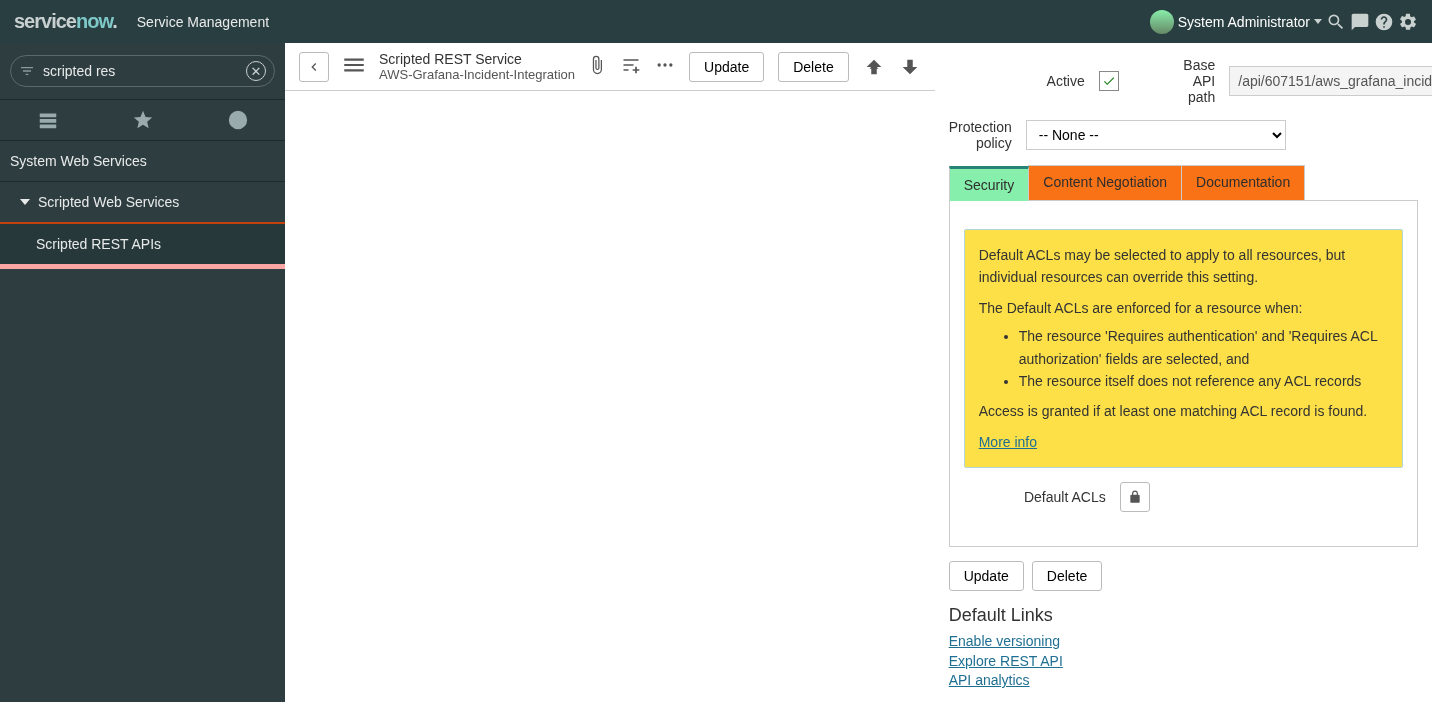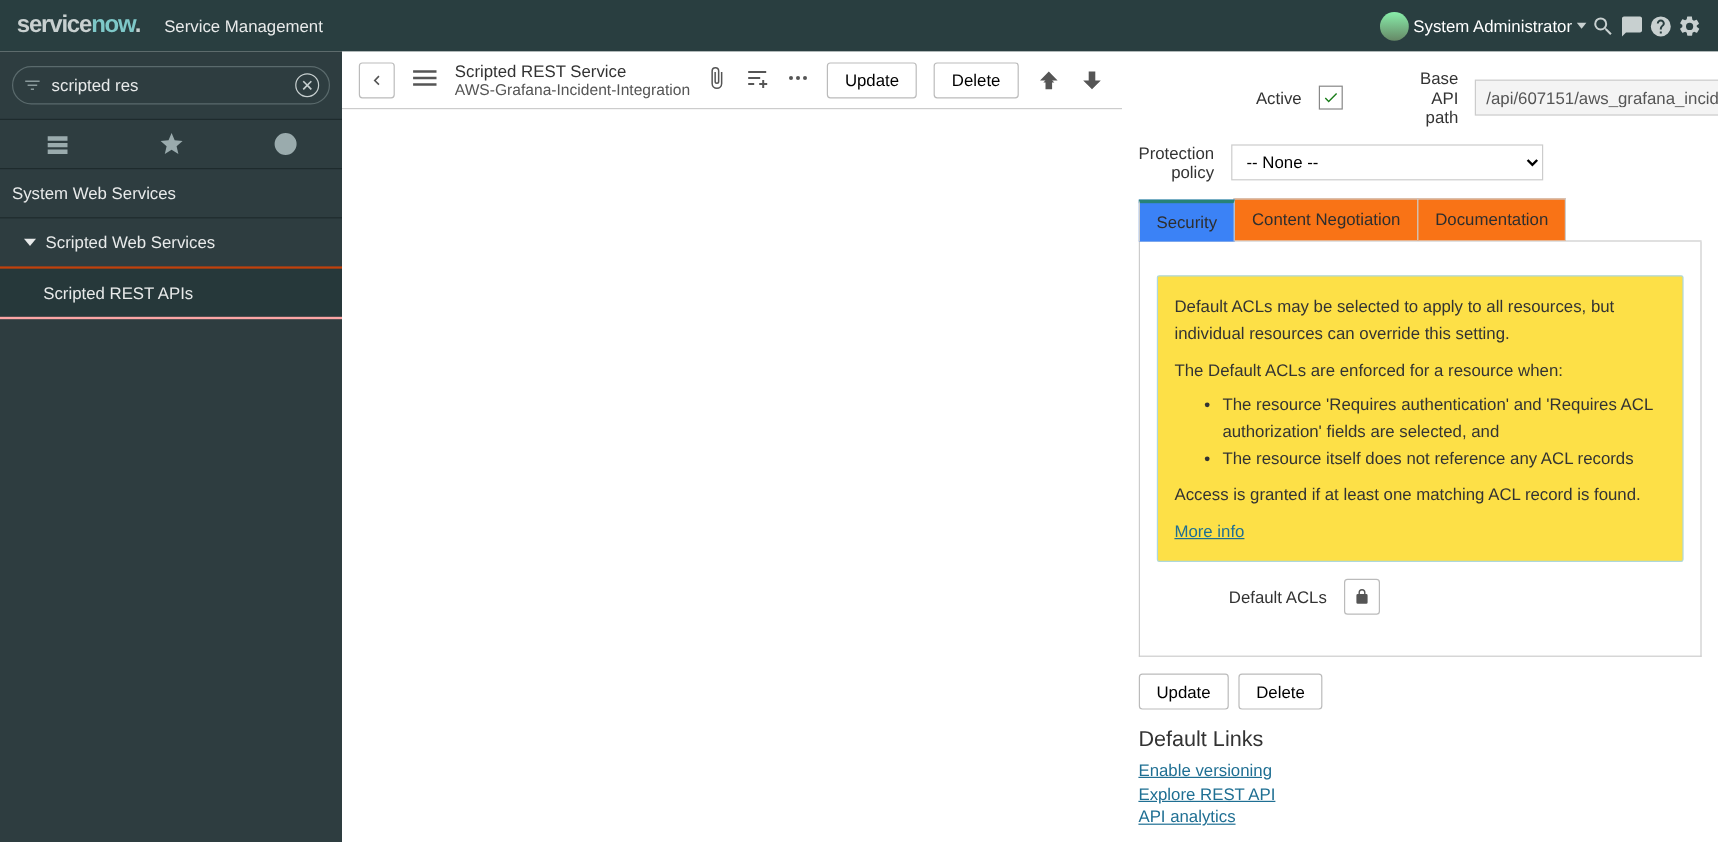--- a/index.html
+++ b/index.html
@@ -26,21 +26,21 @@
   .search-pill { height: 32px; border: 1px solid #5a6a6c; border-radius: 16px; display: flex; align-items: center; padding: 0 8px; gap: 8px; }
   .search-pill input { flex: 1; background: transparent; border: none; color: #e8eaea; font-size: 14px; outline: none; }
   .search-pill .filter-ico { width: 16px; height: 16px; fill: #8a9a9c; }
   .clear-x { width: 20px; height: 20px; border-radius: 50%; border: 1.5px solid #c8d0d0; display: flex; align-items: center; justify-content: center; font-size: 13px; cursor: pointer; color: #c8d0d0; }
   .side-tabs { height: 42px; display: flex; border-top: 1px solid #1e2b2d; border-bottom: 1px solid #1e2b2d; }
   .side-tab { flex: 1; display: flex; align-items: center; justify-content: center; cursor: pointer; }
   .side-tab svg { width: 22px; height: 22px; fill: #9aabad; }
   .nav-section { padding: 12px 10px; font-size: 14px; border-bottom: 1px solid #1e2b2d; color: #e8eaea; }
   .nav-item { padding: 12px 10px 12px 20px; font-size: 14px; border-bottom: 2px solid #c2410c; display: flex; align-items: center; gap: 8px; color: #e8eaea; cursor: pointer; }
   .nav-item .tri { width: 0; height: 0; border-left: 5px solid transparent; border-right: 5px solid transparent; border-top: 6px solid #e8eaea; }
-  .nav-subitem { padding: 12px 10px 12px 36px; font-size: 14px; border-bottom: 2px solid #fca5a5; background: #26383a; color: #e8eaea; cursor: pointer; }
+  .nav-subitem { padding: 12px 10px 12px 36px; font-size: 14px; border-bottom: 5px solid #fca5a5; background: #26383a; color: #e8eaea; cursor: pointer; }
   
   
   .content { flex: 1; display: flex; flex-direction: row; background: #fff; overflow: hidden; }
   
   
   .form-header { height: 48px; border-bottom: 1px solid #ccc; display: flex; align-items: center; padding: 0 14px; gap: 12px; }
   .btn-ico { width: 30px; height: 30px; border: 1px solid #bbb; border-radius: 3px; display: flex; align-items: center; justify-content: center; cursor: pointer; background: #fff; }
   .btn-ico svg { width: 16px; height: 16px; fill: #555; }
   .form-title-block .t1 { font-size: 14px; color: #333; }
   .form-title-block .t2 { font-size: 13px; color: #555; }
@@ -56,21 +56,21 @@
   .form-label { width: 150px; text-align: right; padding-right: 14px; font-size: 14px; color: #333; }
   .form-control { flex: 1; }
   .form-control input[type=text], .form-control select { width: 260px; height: 30px; border: 1px solid #ccc; padding: 0 8px; font-size: 14px; background: #fff; }
   .form-control.ro input { background: #f4f4f4; color: #555; width: 260px; }
   .checkbox-box { width: 20px; height: 20px; border: 1px solid #888; display: flex; align-items: center; justify-content: center; background: #fff; }
   .checkbox-box svg { width: 14px; height: 14px; fill: #1a7d1a; }
   
   
   .tabset { display: flex; border-bottom: 1px solid #ccc; margin-top: 14px; }
   .tab { padding: 8px 14px; border: 1px solid #ccc; border-bottom: none; background: #f97316; cursor: pointer; font-size: 14px; margin-right: -1px; }
-  .tab.active { background: #3b82f6; border-top: 3px solid #278277; position: relative; top: 1px; }
+  .tab.active { background: #86efac; border-top: 3px solid #278277; position: relative; top: 1px; }
   
   
   .info-box { background: #fde047; border: 1px solid #aed8db; padding: 14px; margin: 14px 0; font-size: 14px; color: #333; line-height: 1.6; border-radius: 2px; }
   .info-box ul { margin: 6px 0 6px 40px; }
   .info-box a { color: #1f6f93; text-decoration: underline; }
   
   .default-acl-row { display: flex; align-items: center; margin: 14px 0 20px 60px; }
   .default-acl-row .form-label { width: 96px; }
   .lock-btn { width: 30px; height: 30px; border: 1px solid #bbb; border-radius: 3px; display: flex; align-items: center; justify-content: center; }
   .lock-btn svg { width: 14px; height: 14px; fill: #555; }

